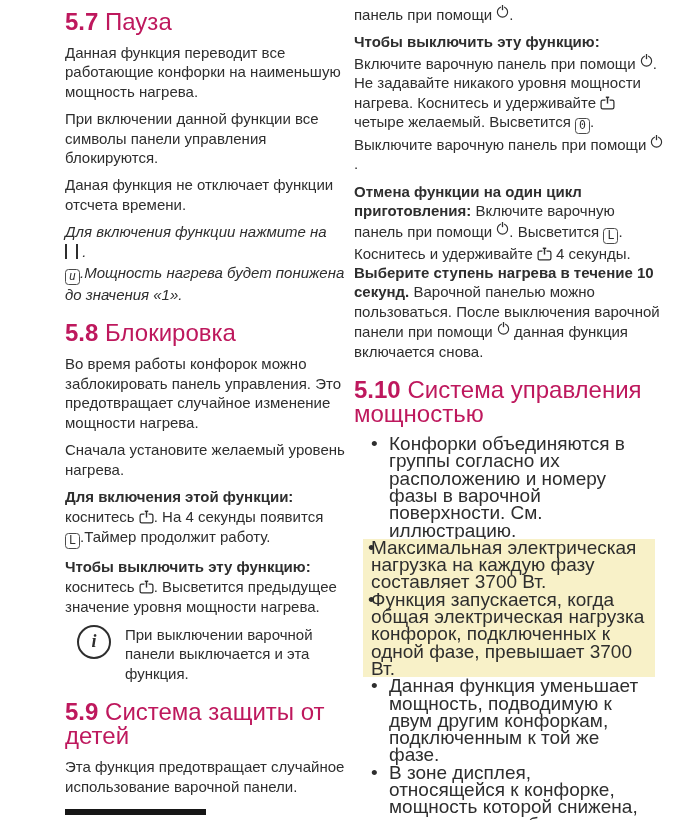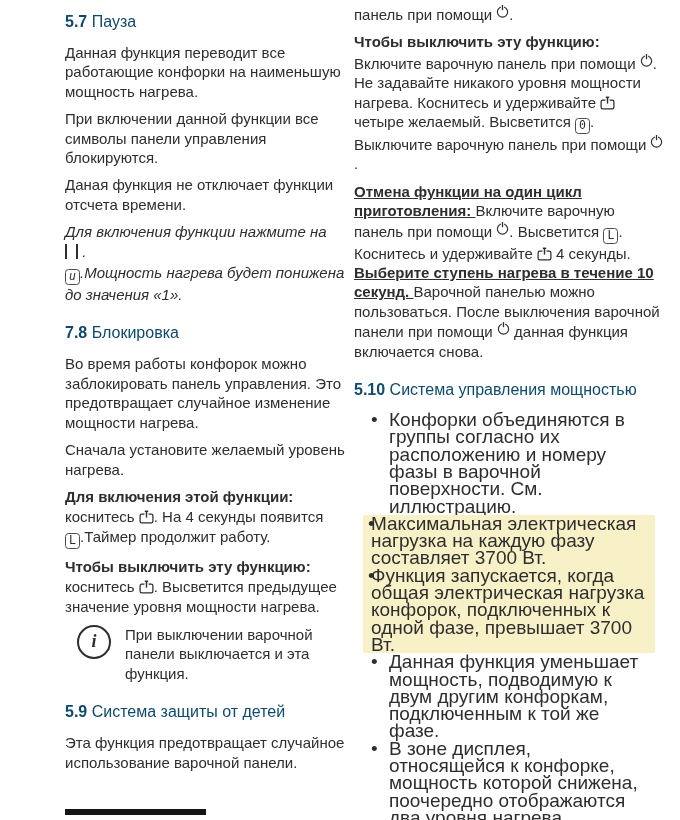--- a/index.html
+++ b/index.html
@@ -2,29 +2,29 @@
 <html style="--hl: #f8f1c8;"><head>
 <meta charset="utf-8">
 <style>
   html,body{margin:0;padding:0;background:#ffffff;}
   .page{position:relative;width:680px;height:820px;background:#ffffff;overflow:hidden;
         font-family:"Liberation Sans",sans-serif;color:#2e2e2e;}
   .col{position:absolute;top:0;}
   .col-left{left:65px;top:10px;width:284px;}
   .col-right{left:354px;top:4px;width:311px;}
 
-  .sec-h{font-size:16px;line-height:24px;font-weight:400;color:#0c4a6e;margin:17px 0 9px;}
+  .sec-h{font-size:24px;line-height:24px;font-weight:400;color:#be185d;margin:17px 0 9px;}
   .sec-h:first-child{margin-top:0;}
   .sec-h .num{font-weight:700;}
 
   p.para{font-size:15px;line-height:19.4px;margin:0 0 8px;}
   p.para.lead{font-weight:700;margin-bottom:1px;}
   p.para.boldp{font-weight:400;}
   p.para.compact{margin-bottom:2px;font-style:italic;}
-  b{font-weight:700;text-decoration:underline;}
+  b{font-weight:700;}
 
   
   .ic-pause{display:inline-block;width:9px;height:15px;vertical-align:-2px;
             border-left:2.2px solid #2e2e2e;border-right:2.2px solid #2e2e2e;}
   .ic-svg{display:inline-block;vertical-align:-2px;line-height:0;color:#2e2e2e;}
   .ic-svg.raised{vertical-align:1px;}
   .segbox{display:inline-block;min-width:8px;height:14px;padding:0 2.5px;border:1.3px solid #4a4a4a;
           border-radius:3.5px;font-family:"DejaVu Sans Mono",monospace;font-size:11.5px;
           line-height:13px;text-align:center;vertical-align:-2px;}
 
@@ -47,21 +47,21 @@
 <body>
 
 <div class="page">
   <div class="col col-left" id="col-0">
       <h2 class="sec-h"><span class="num">5.7</span><span> Пауза</span></h2>
       <p class="para"><span>Данная функция переводит все работающие конфорки на наименьшую мощность нагрева.</span></p>
       <p class="para"><span>При включении данной функции все символы панели управления блокируются.</span></p>
       <p class="para"><span>Даная функция не отключает функции отсчета времени.</span></p>
       <p class="para compact"><span>Для включения функции нажмите на</span><br><span class="ic-pause"></span><span> .</span></p>
       <p class="para compact"><span class="segbox">u</span><span>.Мощность нагрева будет понижена до значения «1».</span></p>
-      <h2 class="sec-h"><span class="num">7.8</span><span> Блокировка</span></h2>
+      <h2 class="sec-h"><span class="num">5.8</span><span> Блокировка</span></h2>
       <p class="para"><span>Во время работы конфорок можно заблокировать панель управления. Это предотвращает случайное изменение мощности нагрева.</span></p>
       <p class="para boldp"><span>Сначала установите желаемый уровень нагрева.</span></p>
       <p class="para lead"><span>Для включения этой функции:</span></p>
       <p class="para"><span>коснитесь </span><span class="ic-svg"><svg viewBox="0 0 15 14" width="15" height="14">
             <rect x="1.1" y="4.1" width="12.8" height="8.8" rx="1.6" fill="none" stroke="currentColor" stroke-width="1.25"></rect>
             <rect x="5.4" y="3.2" width="4.2" height="2" fill="#fff"></rect>
             <line x1="7.5" y1="1.2" x2="7.5" y2="7.6" stroke="currentColor" stroke-width="1.4"></line>
             <line x1="5.8" y1="1.3" x2="9.2" y2="1.3" stroke="currentColor" stroke-width="1.5"></line>
           </svg></span><span>. На 4 секунды появится</span><br><span class="segbox">L</span><span>.Таймер продолжит работу.</span></p>
       <p class="para lead"><span>Чтобы выключить эту функцию:</span></p>

